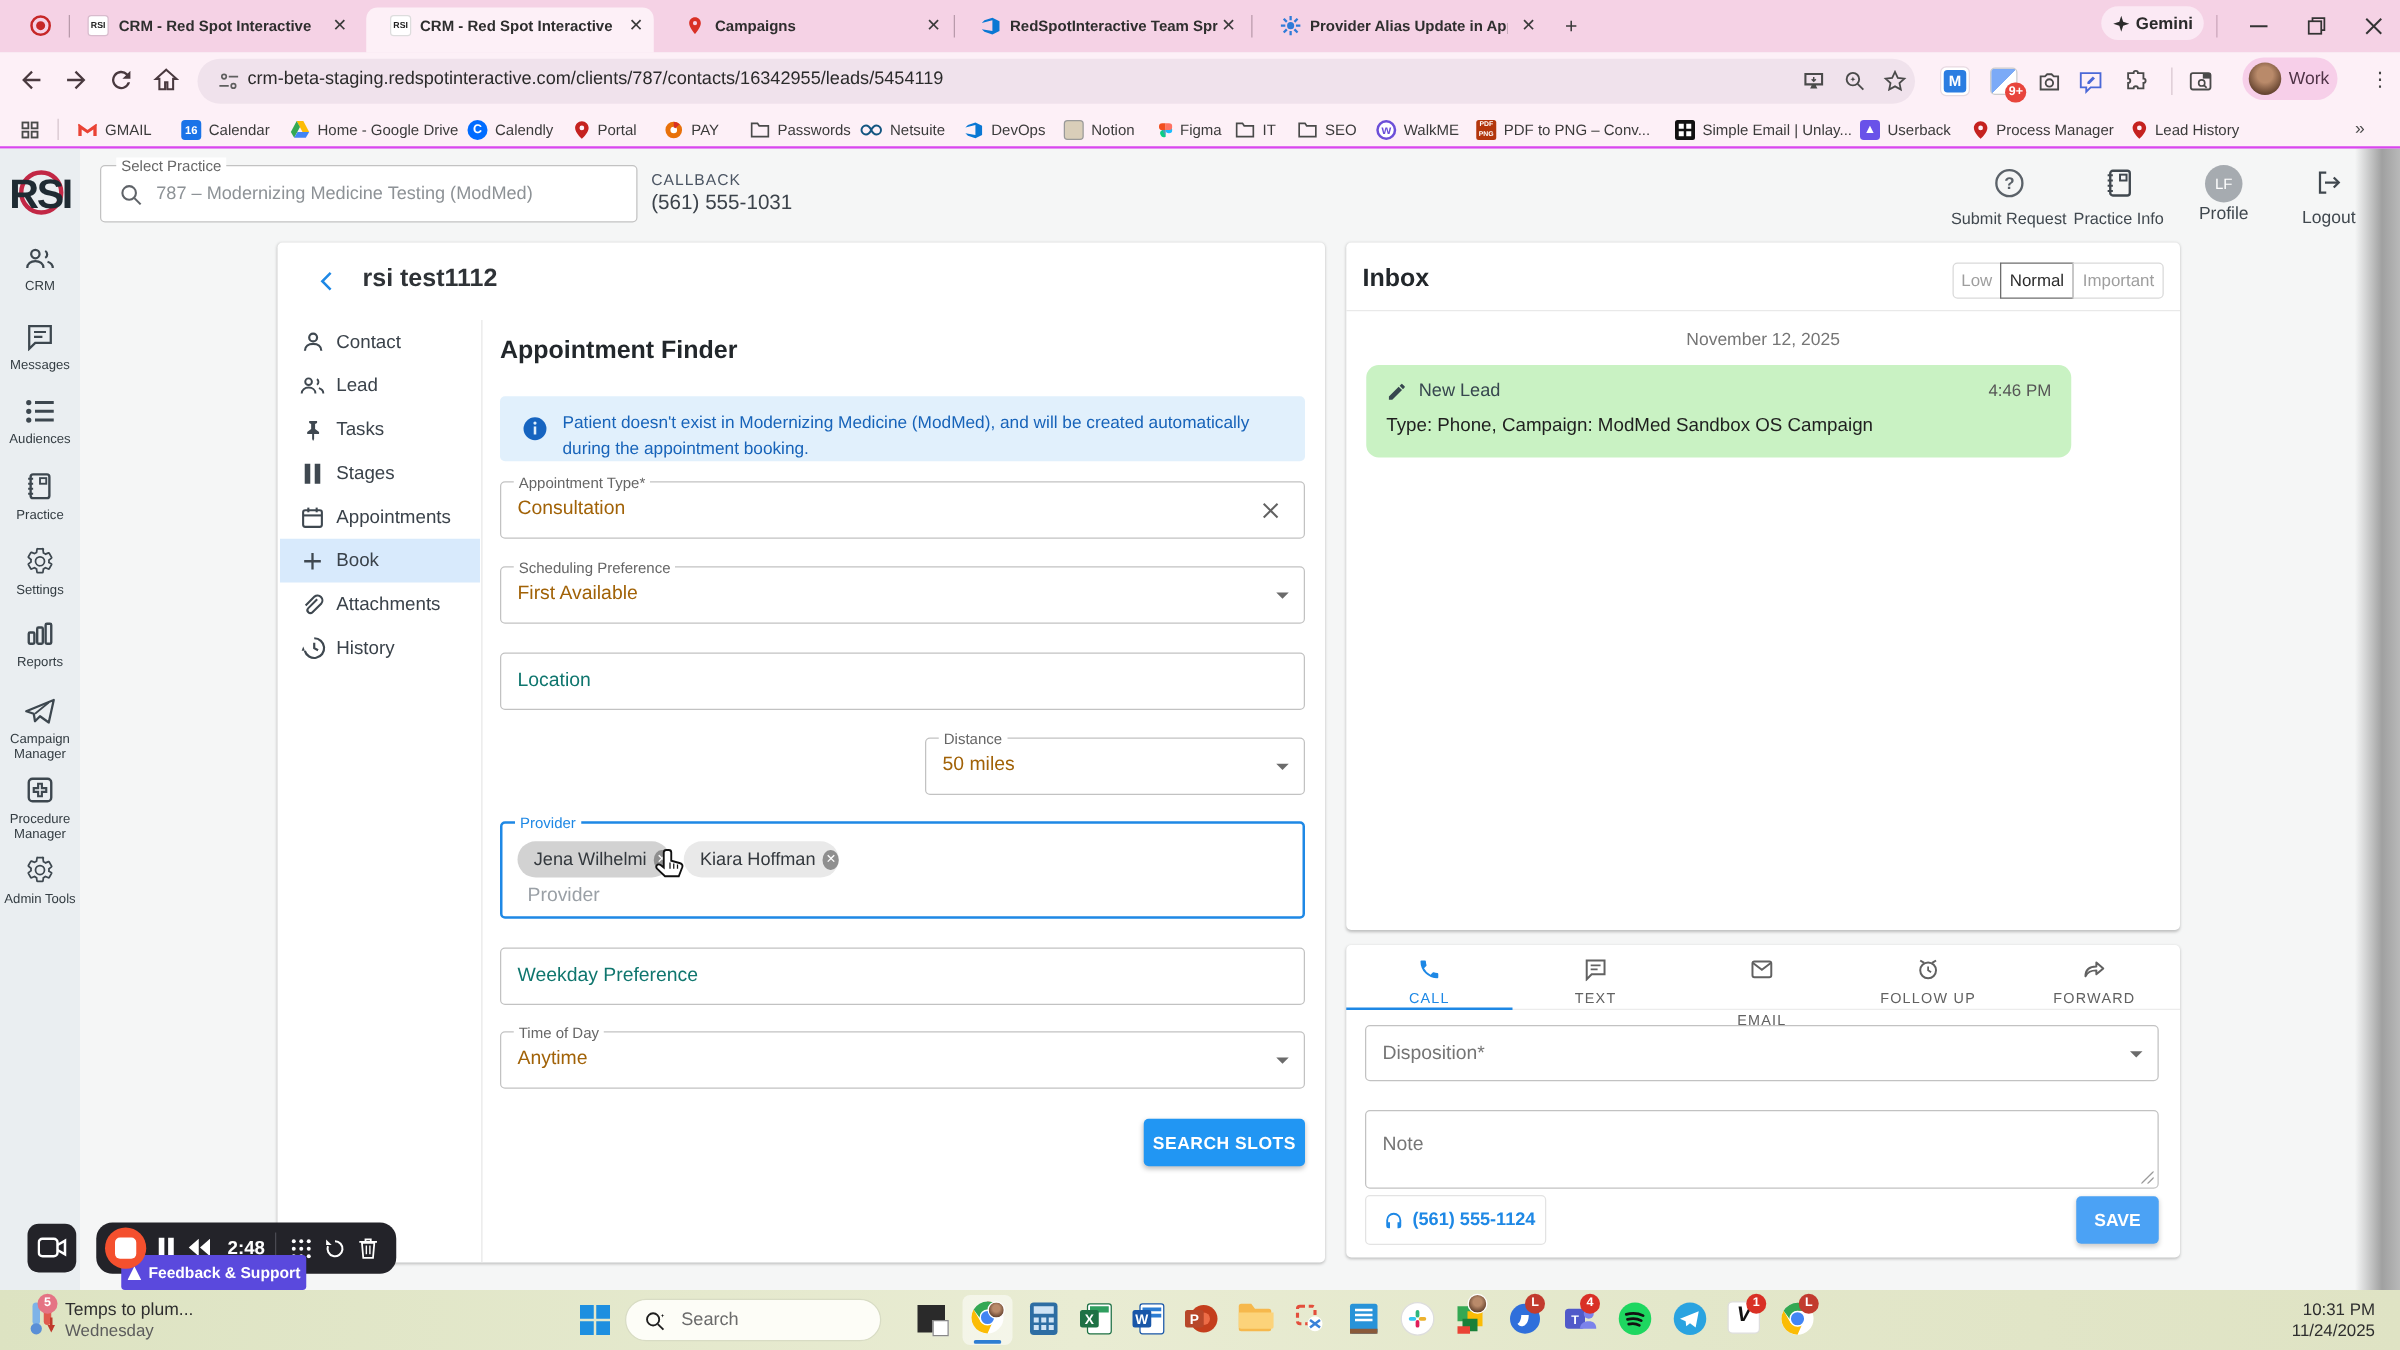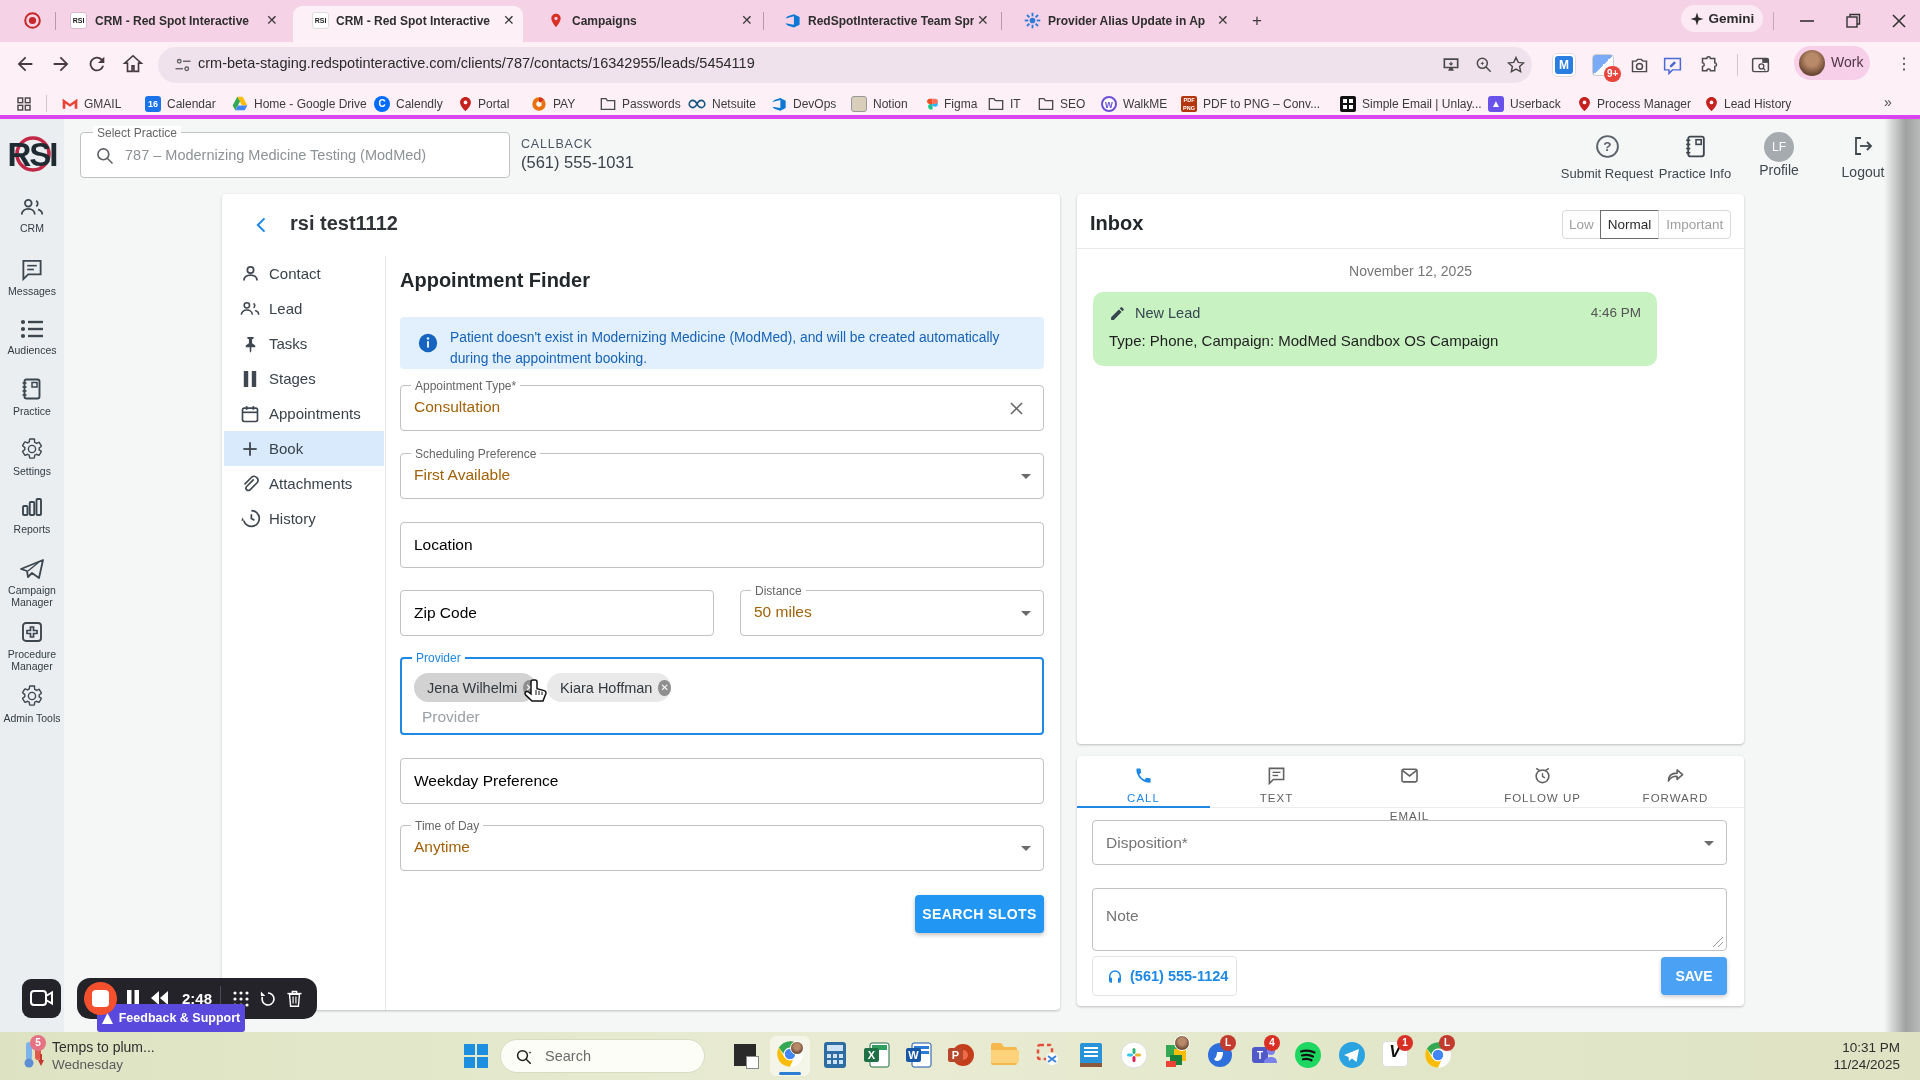--- a/index.html
+++ b/index.html
@@ -7,37 +7,37 @@
 body { font-family:"Liberation Sans", sans-serif; position:relative; background:#f5f6f6; }
 .abs { position:absolute; }
 
 #tabstrip { left:0; top:0; width:1920px; height:42px; background:#f5d2e5; }
 .tab-title { font-size:12px; color:#2e2e2e; white-space:nowrap; overflow:hidden;font-weight:bold; }
 .tabsep { width:1px; height:18px; top:12px; background:#b99aab; }
 .tabx { font-size:14px; color:#3a3a3a; }
 #activetab { left:293px; top:6px; width:230px; height:36px; background:#fdf0f7; border-radius:9px 9px 0 0; }
 #toolbar { left:0; top:42px; width:1920px; height:46px; background:#fdf0f7; }
 #omnibox { left:158px; top:5px; width:1374px; height:36px; background:#f0e2ec; border-radius:18px; }
-#bookbar { left:0; top:88px; width:1920px; height:31px; background:#fdf0f7; border-bottom:4px solid #d946ef; }
+#bookbar { left:0; top:88px; width:1920px; height:31px; background:#fdf0f7; border-bottom:2px solid #d946ef; }
 .bk { position:absolute; top:0; height:31px; display:flex; align-items:center; gap:6px; font-size:12px; color:#3b3b3b; }
 
 #app { left:0; top:119px; width:1920px; height:913px; background:#f5f6f6; }
 #sidebar { left:0; top:119px; width:64px; height:913px; background:#eaeef1; }
 .snav { position:absolute; width:64px; text-align:center; color:#3d474f; }
 .snav .lbl { font-size:10.5px; color:#333c42; line-height:12px; }
 .card { position:absolute; background:#fff; border-radius:4px; box-shadow:0 1px 3px rgba(0,0,0,0.14), 0 1px 2px rgba(0,0,0,0.1); }
 #leftcard { left:222px; top:194px; width:838px; height:816px; }
 #inboxcard { left:1077px; top:194px; width:667px; height:550px; }
 #actioncard { left:1077px; top:756px; width:667px; height:250px; }
 .menuitem { position:absolute; left:2px; width:382px; height:35px; display:flex; align-items:center; gap:7px; padding-left:14px; font-size:15px; color:#3a424a; }
 .mi { width:24px; display:flex; justify-content:center; }
 .field { position:absolute; border:1px solid #c2c2c2; border-radius:4px; background:#fff; }
 .flabel { position:absolute; top:-7px; left:10px; background:#fff; padding:0 4px; font-size:12px; color:#666; }
 .fvalue { position:absolute; left:13px; top:12px; font-size:15.5px; color:#a16207; }
-.fplace { position:absolute; left:13px; top:13px; font-size:15.5px; color:#000000; }
+.fplace { position:absolute; left:13px; top:13px; font-size:15.5px; color:#0f766e; }
 .caret { position:absolute; right:12px; top:20px; width:0; height:0; border-left:5px solid transparent; border-right:5px solid transparent; border-top:5px solid #6b6b6b; }
 .chip { position:absolute; height:29px; border-radius:15px; font-size:14.5px; color:#33383d; display:flex; align-items:center; white-space:nowrap; }
 .chipx { display:inline-block; width:16px; height:16px; border-radius:50%; background:#8f8f8f; color:#fff; font-size:10px; line-height:16px; text-align:center; }
 
 #taskbar { left:0; top:1032px; width:1920px; height:48px; background:linear-gradient(90deg,#dde3c2,#e9ecd3 45%,#e3e7ca 70%,#dfe3c4); }
 .tbicon { position:absolute; top:1041px; width:28px; height:28px; }
 .badge { position:absolute; min-width:16px; height:16px; border-radius:8px; background:#d93025; color:#fff; font-size:10px; font-weight:bold; line-height:16px; text-align:center; padding:0 3px; }
 </style>
 </head>
 <body>
@@ -513,23 +513,20 @@
         <line x1="19" y1="5" x2="5" y2="19" stroke="#616161" stroke-width="2"></line>
       </svg>
   </div>
   <div class="field" style="left:178px;top:259px;width:644px;height:46px;">
     <div class="flabel">Scheduling Preference</div>
     <div class="fvalue">First Available</div>
     <div class="caret"></div>
   </div>
   <div class="field" style="left:178px;top:328px;width:644px;height:46px;">
     <div class="fplace">Location</div>
-  </div>
-  <div class="field" style="left:178px;top:396px;width:314px;height:46px;">
-    <div class="fplace">Zip Code</div>
   </div>
   <div class="field" style="left:518px;top:396px;width:304px;height:46px;">
     <div class="flabel">Distance</div>
     <div class="fvalue">50 miles</div>
     <div class="caret"></div>
   </div>
   <div class="field" style="left:178px;top:463px;width:644px;height:78px;border:2px solid #1e88e5;">
     <div class="flabel" style="color:#1e88e5;top:-8px;">Provider</div>
     <div class="chip" style="left:12px;top:14px;width:122px;background:#d2d2d2;padding-left:13px;gap:6px;">Jena Wilhelmi<span class="chipx">✕</span></div>
     <div class="chip" style="left:145px;top:14px;width:124px;background:#e9e9e9;padding-left:13px;gap:6px;">Kiara Hoffman<span class="chipx">✕</span></div>

